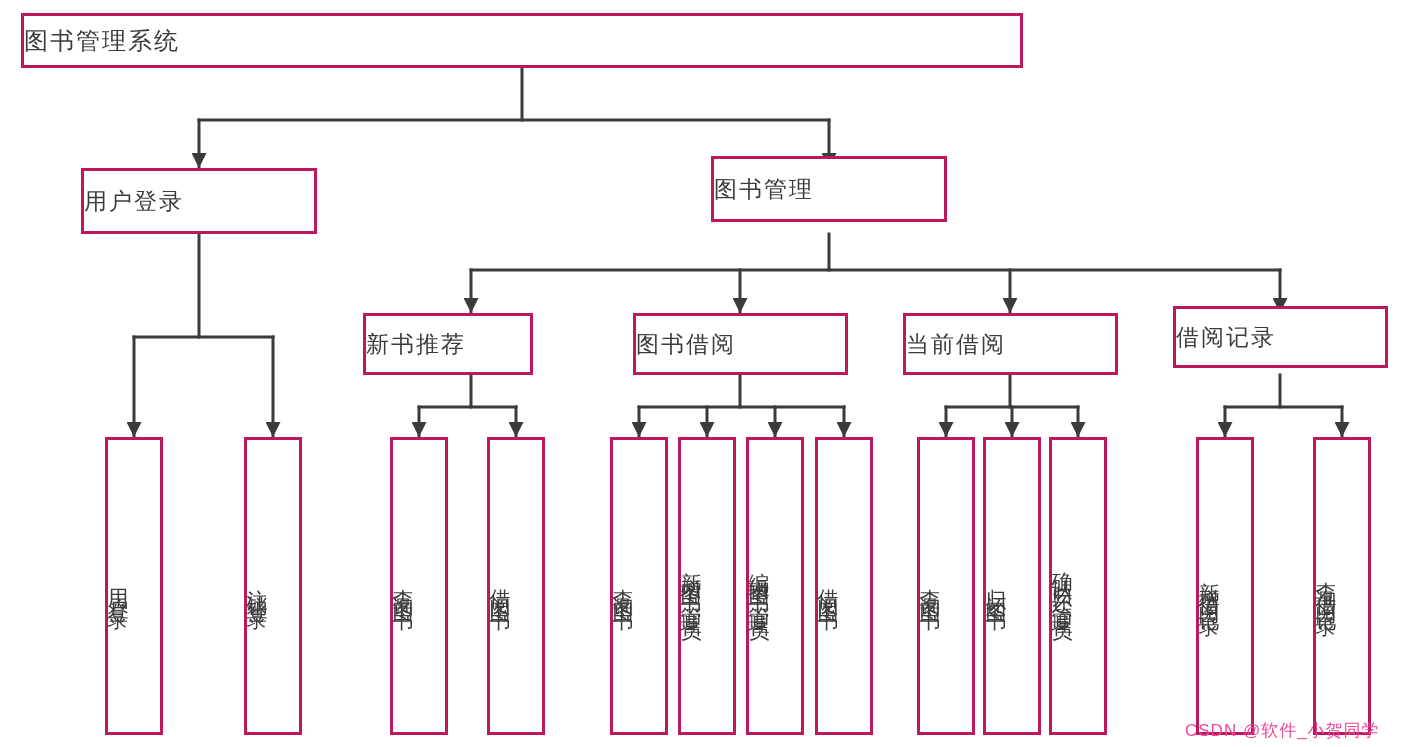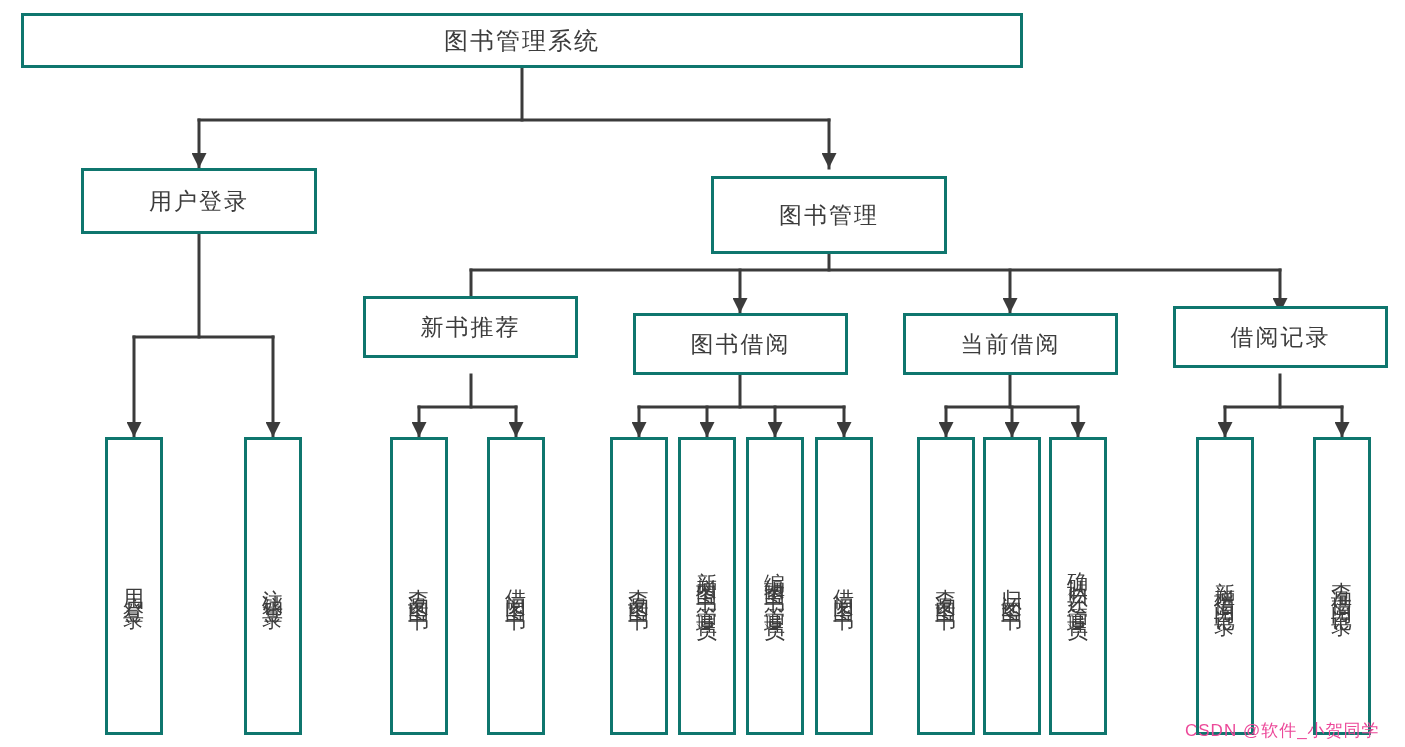--- a/index.html
+++ b/index.html
@@ -2,22 +2,22 @@
 <html><head>
 <meta charset="utf-8">
 <style>
   html,body{margin:0;padding:0;background:#ffffff;}
   .canvas{
     position:relative;width:1405px;height:747px;background:#ffffff;
     font-family:"Liberation Sans",sans-serif;color:#3c3c3c;overflow:hidden;
   }
   .wires{position:absolute;left:0;top:0;}
   .node{
-    position:absolute;background:#ffffff;border:3px solid #0f766e;
-    box-sizing:border-box;display:flex;align-items:center;justify-content:center;
+    position:absolute;background:#ffffff;border:3px solid #be185d;
+    box-sizing:border-box;display:flex;align-items:center;
     z-index:2;
   }
   .node.h span{font-size:23px;letter-spacing:2px;white-space:nowrap;}
   .node.root span{font-size:24px;}
   .node.v span{
     writing-mode:vertical-rl;text-orientation:mixed;
     font-size:21px;letter-spacing:7px;line-height:1;white-space:nowrap;
   }
   .watermark{
     position:absolute;left:1185px;top:719px;z-index:5;
@@ -79,25 +79,25 @@
     </g>
   </svg>
 
   <div class="node h root" style="left:21px;top:13px;width:1002px;height:55px">
     <span>图书管理系统</span>
   </div>
 
   <div class="node h" style="left:81px;top:168px;width:236px;height:66px">
     <span>用户登录</span>
   </div>
-  <div class="node h" style="left:711px;top:176px;width:236px;height:78px">
+  <div class="node h" style="left:711px;top:156px;width:236px;height:66px">
     <span>图书管理</span>
   </div>
 
-  <div class="node h" style="left:363px;top:296px;width:215px;height:62px">
+  <div class="node h" style="left:363px;top:313px;width:170px;height:62px">
     <span>新书推荐</span>
   </div>
   <div class="node h" style="left:903px;top:313px;width:215px;height:62px">
     <span>当前借阅</span>
   </div>
   <div class="node h" style="left:633px;top:313px;width:215px;height:62px">
     <span>图书借阅</span>
   </div>
   <div class="node h" style="left:1173px;top:306px;width:215px;height:62px">
     <span>借阅记录</span>

